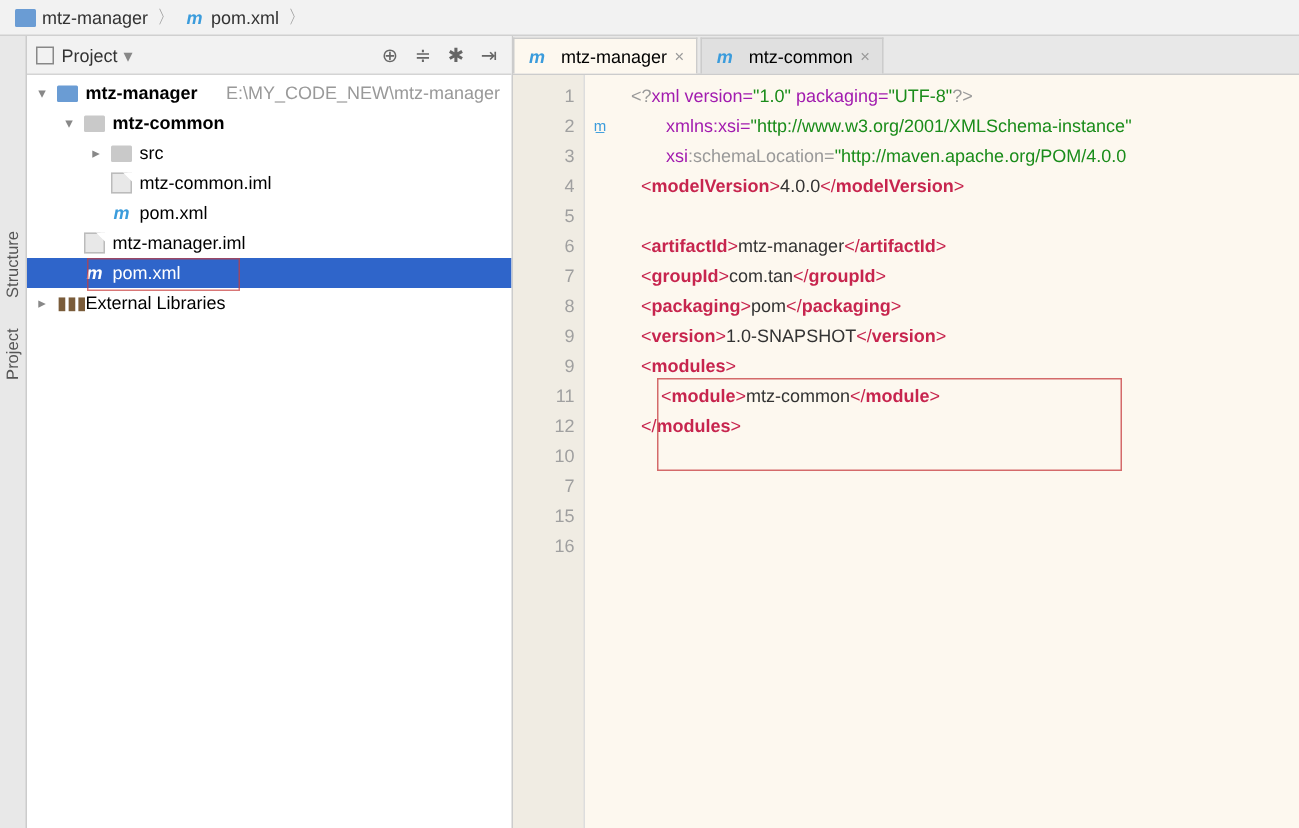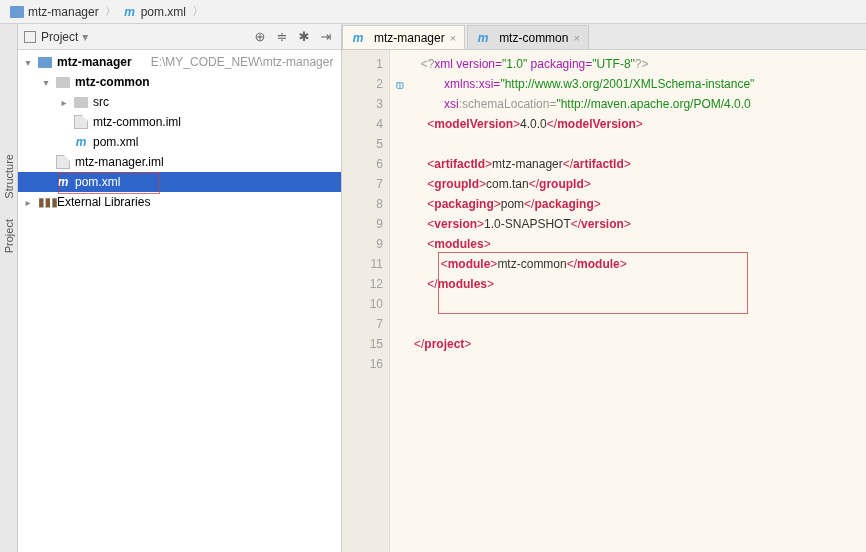--- a/index.html
+++ b/index.html
@@ -206,18 +206,17 @@
 <div class="line"></div>
 <div class="line">    <span class="tag">&lt;</span><span class="tagbold">artifactId</span><span class="tag">&gt;</span><span class="txt">mtz-manager</span><span class="tag">&lt;/</span><span class="tagbold">artifactId</span><span class="tag">&gt;</span></div>
 <div class="line">    <span class="tag">&lt;</span><span class="tagbold">groupId</span><span class="tag">&gt;</span><span class="txt">com.tan</span><span class="tag">&lt;/</span><span class="tagbold">groupId</span><span class="tag">&gt;</span></div>
 <div class="line">    <span class="tag">&lt;</span><span class="tagbold">packaging</span><span class="tag">&gt;</span><span class="txt">pom</span><span class="tag">&lt;/</span><span class="tagbold">packaging</span><span class="tag">&gt;</span></div>
 <div class="line">    <span class="tag">&lt;</span><span class="tagbold">version</span><span class="tag">&gt;</span><span class="txt">1.0-SNAPSHOT</span><span class="tag">&lt;/</span><span class="tagbold">version</span><span class="tag">&gt;</span></div>
 <div class="line">    <span class="tag">&lt;</span><span class="tagbold">modules</span><span class="tag">&gt;</span></div>
 <div class="line">        <span class="tag">&lt;</span><span class="tagbold">module</span><span class="tag">&gt;</span><span class="txt">mtz-common</span><span class="tag">&lt;/</span><span class="tagbold">module</span><span class="tag">&gt;</span></div>
 <div class="line">    <span class="tag">&lt;/</span><span class="tagbold">modules</span><span class="tag">&gt;</span></div>
 <div class="line"></div>
 <div class="line"></div>
-<div class="line"><span class="tag">&lt;/</span><span class="tagbold">project</span><span class="tag">&gt;</span></div>
         <div class="highlight-box" style="left:28px; top:202px; width:310px; height:62px;"></div>
       </div>
     </div>
   </div>
 </div>
 
 </body></html>

